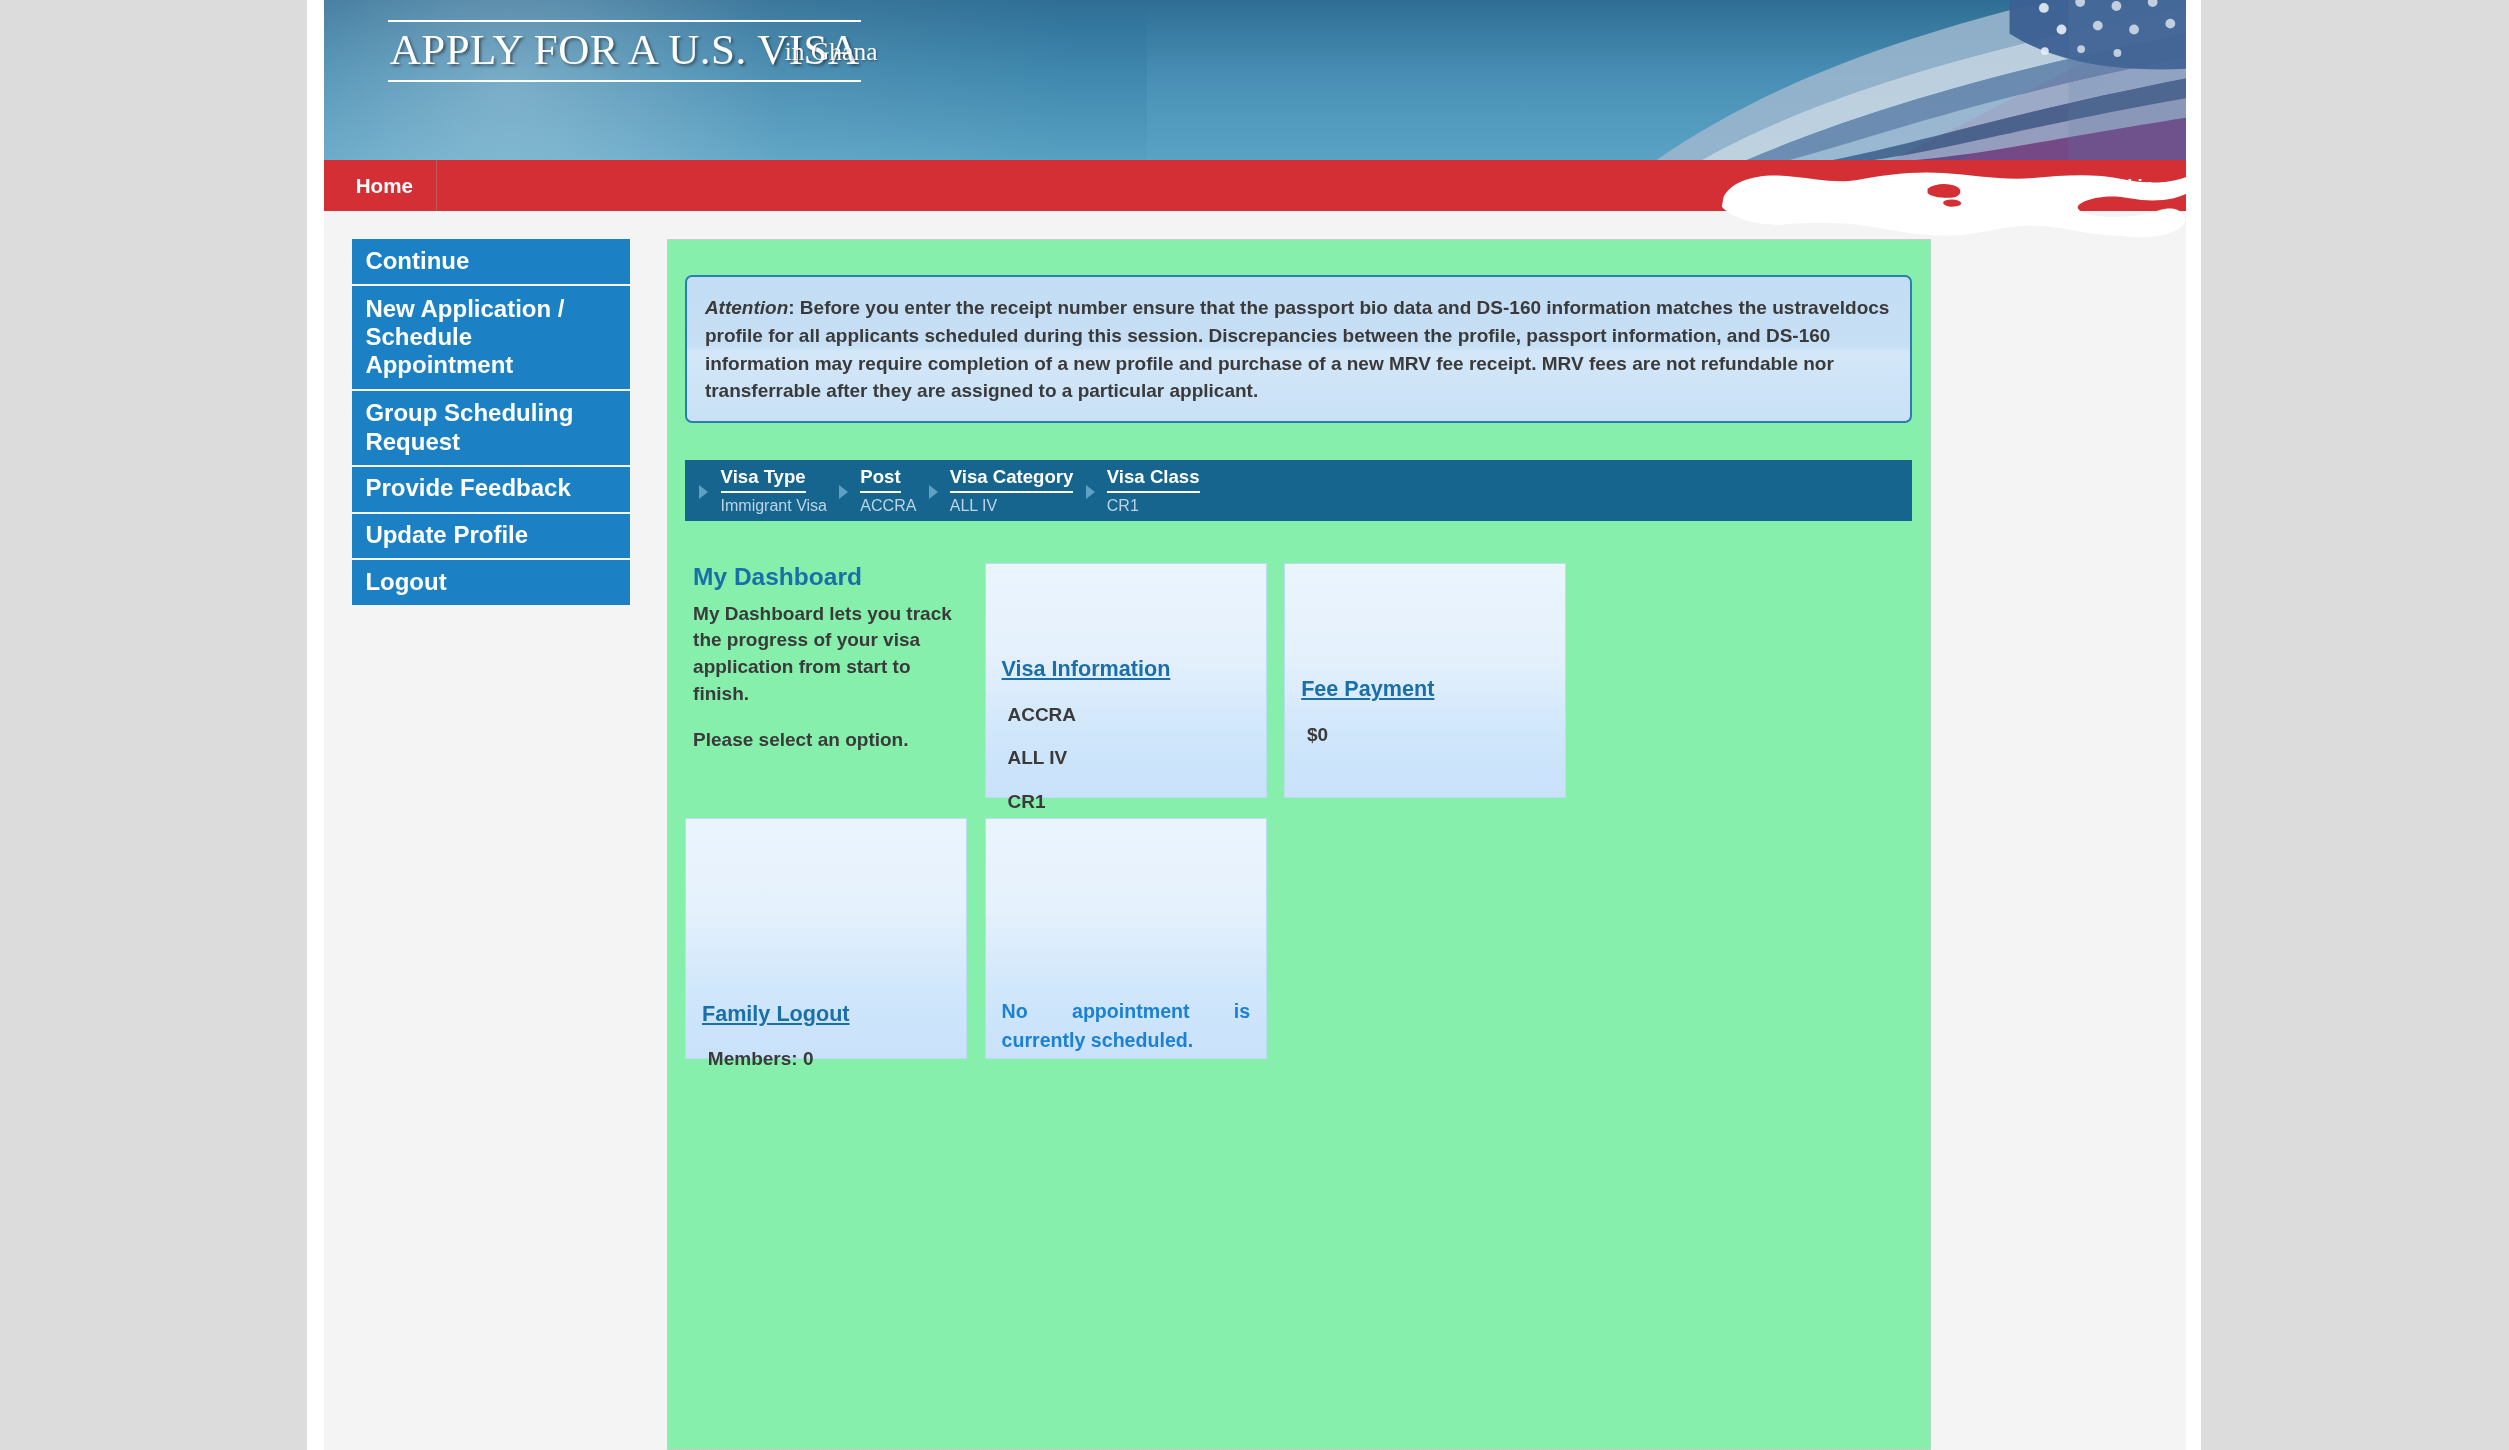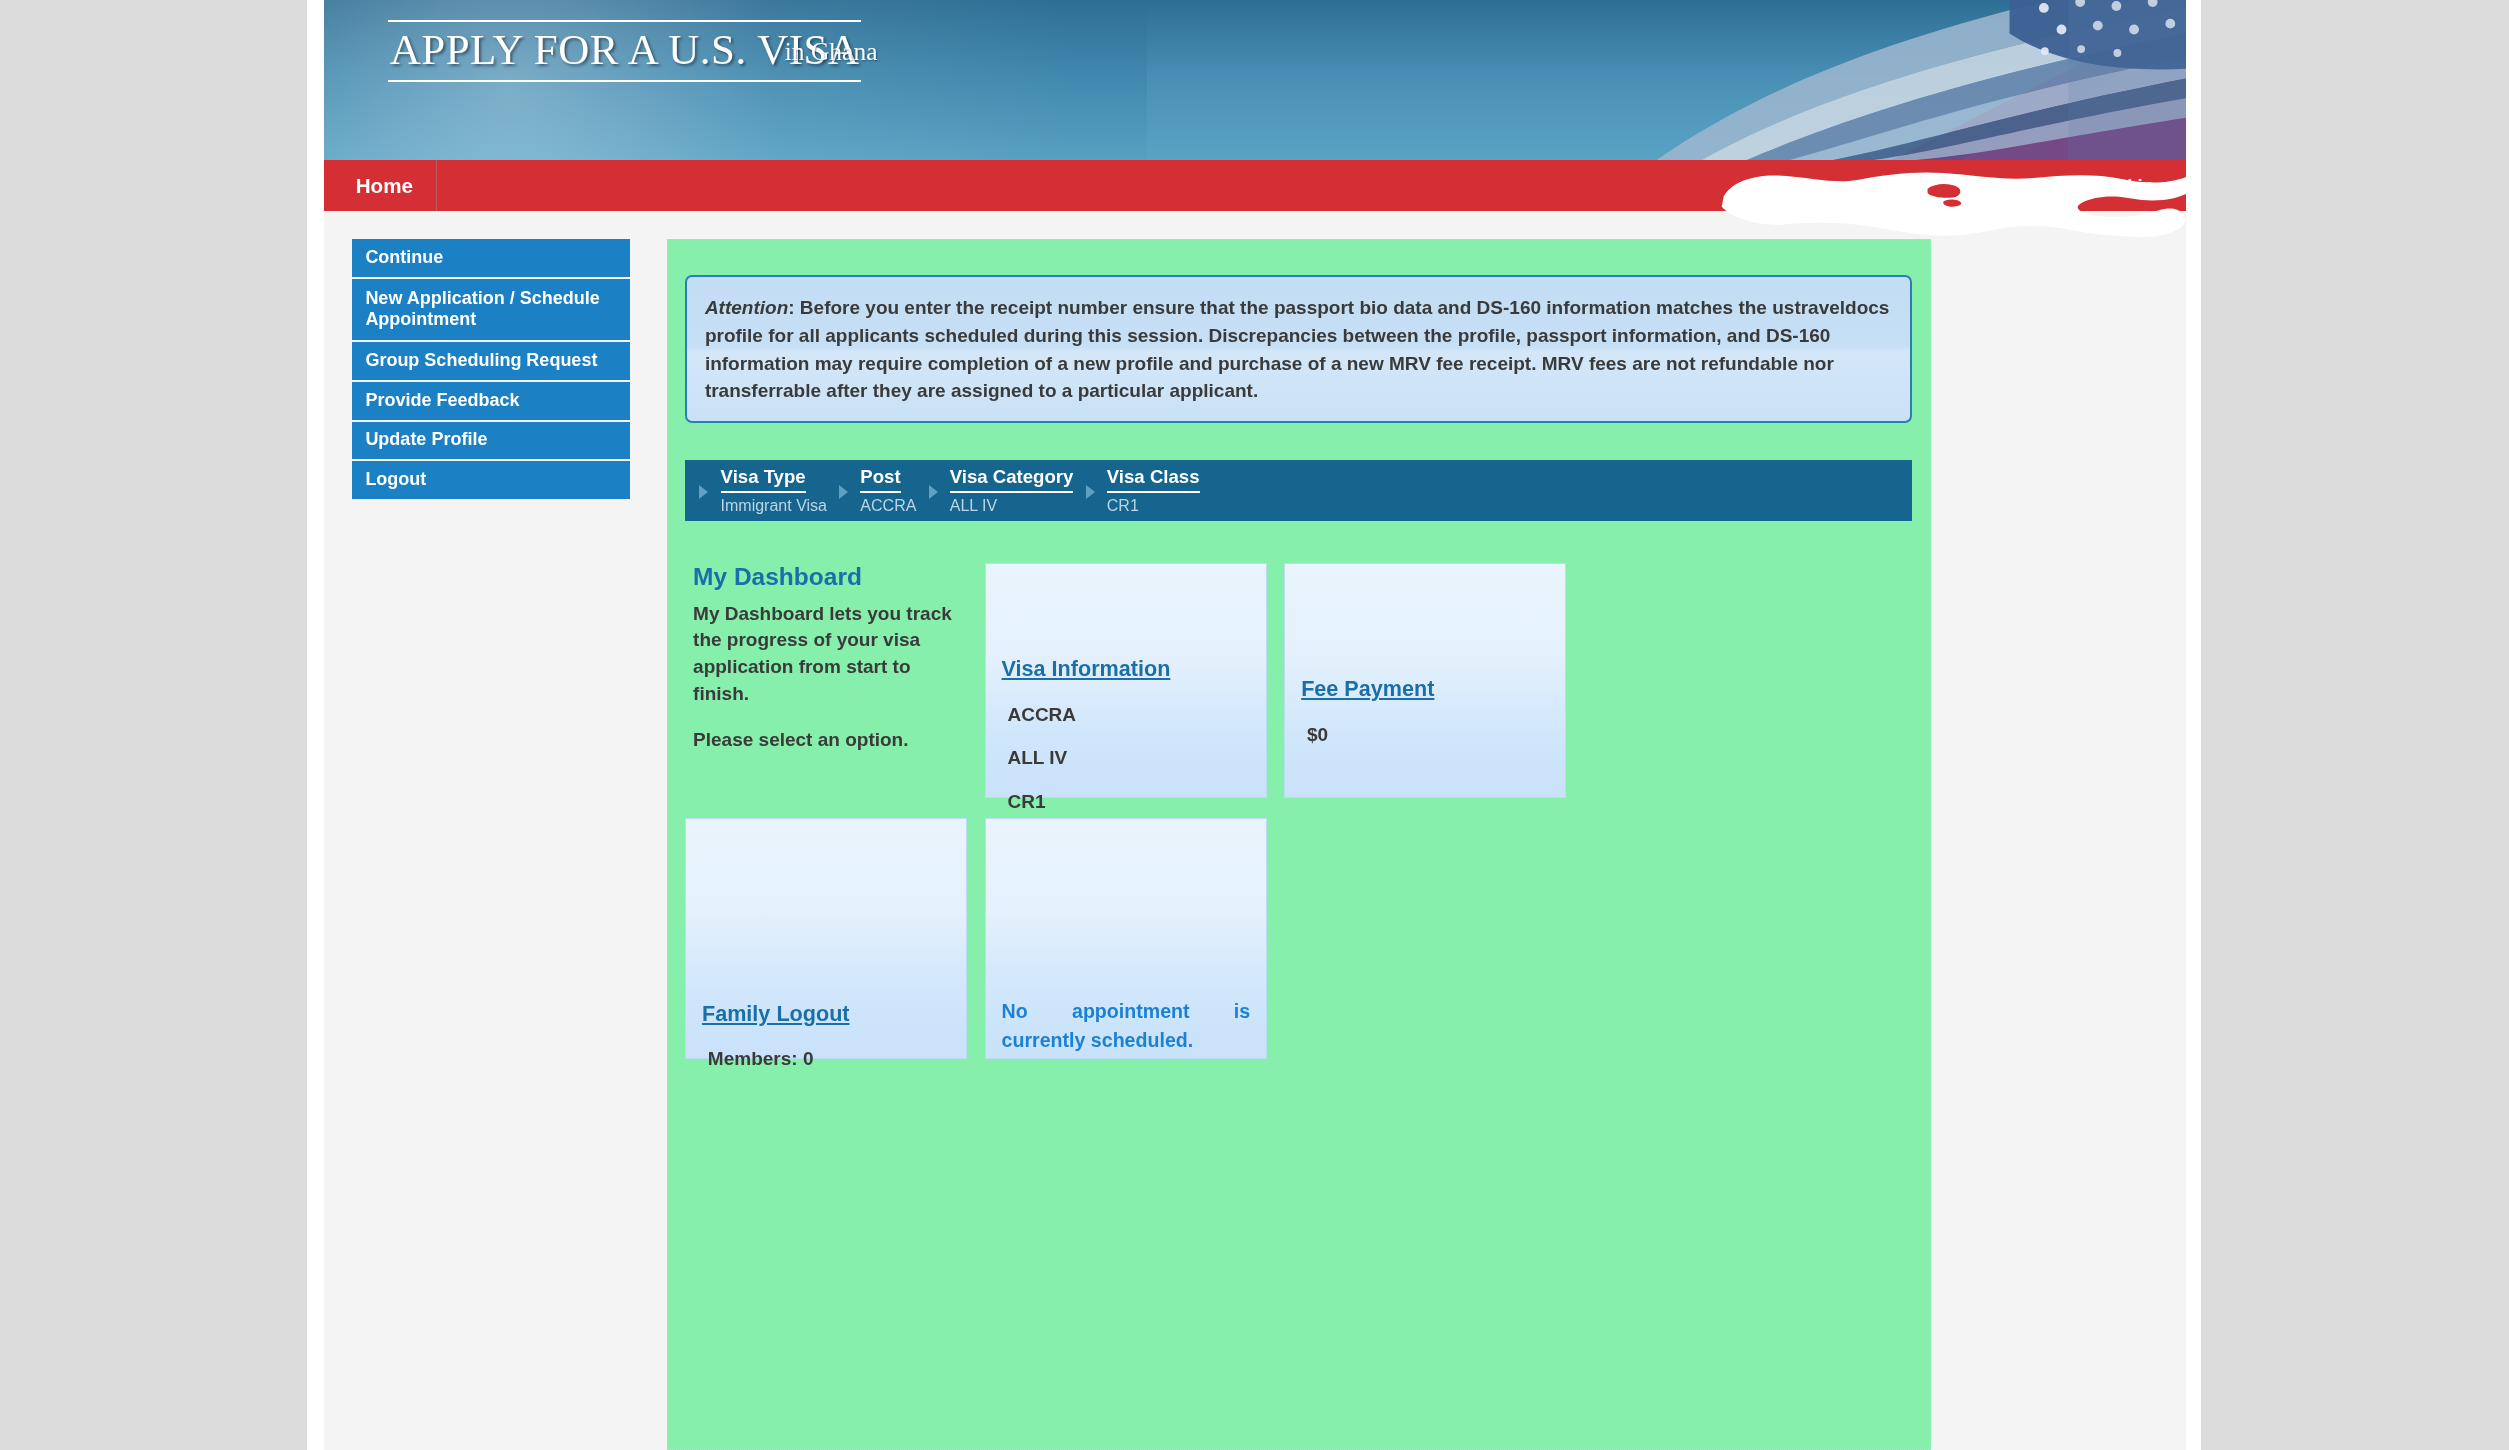--- a/index.html
+++ b/index.html
@@ -140,21 +140,21 @@
   
   #sidebar {
     position: absolute;
     left: 28px;
     top: 28px;
     width: 278px;
   }
   .side-item {
     background: #1b81c4;
     color: #ffffff;
-    font-size: 18px;
+    font-size: 24px;
     font-weight: bold;
     padding: 7.8px 13.7px 8.8px 13.7px;
     margin-bottom: 2px;
     line-height: 1.18;
     cursor: pointer;
     box-sizing: border-box;
   }
   .side-item.tall { padding-top: 8.8px; padding-bottom: 9.8px; }
 
   

